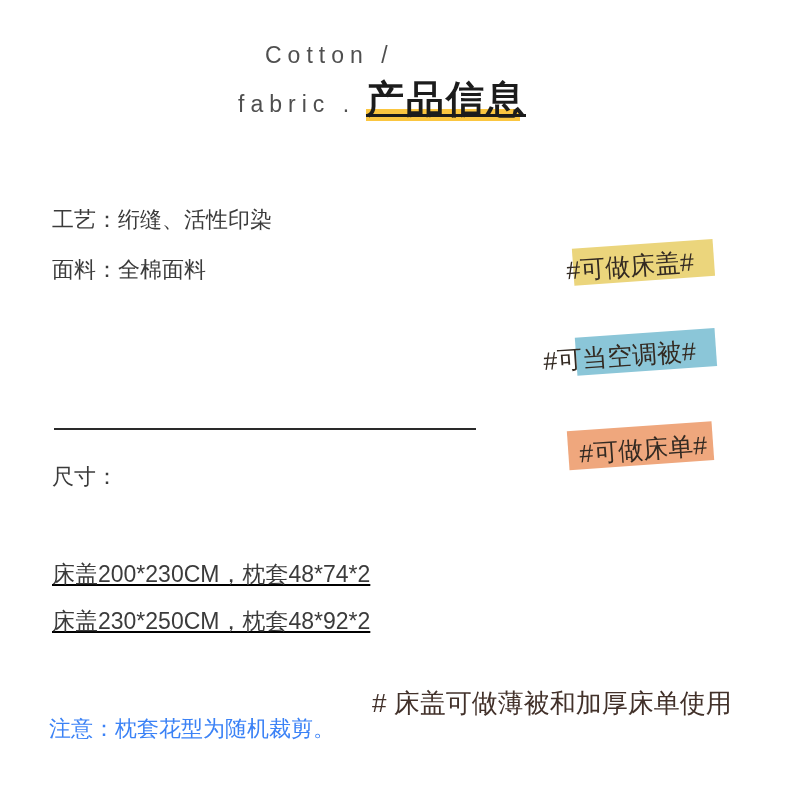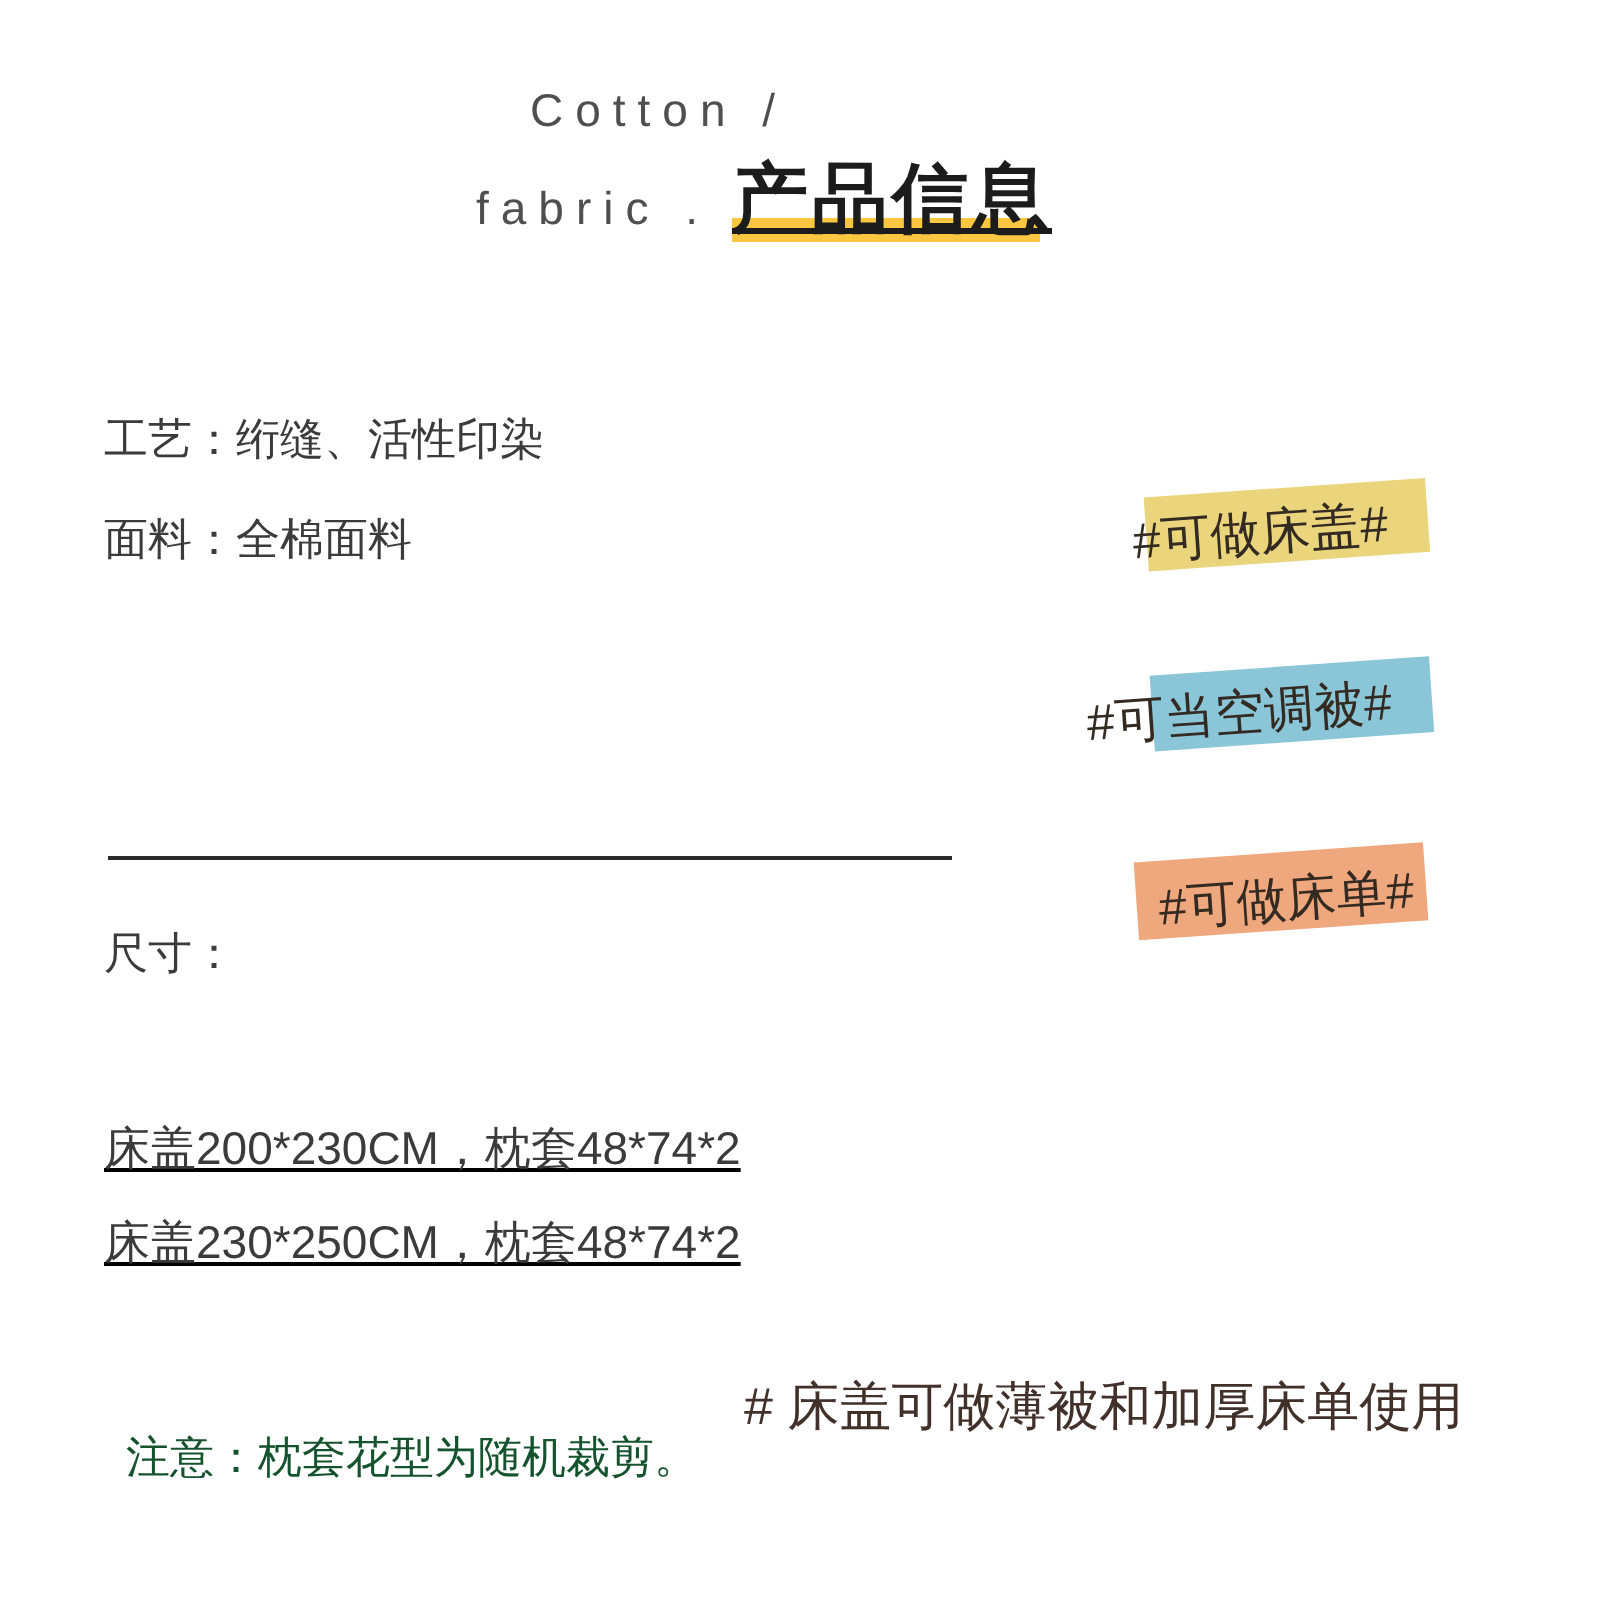--- a/index.html
+++ b/index.html
@@ -88,24 +88,24 @@
   .size-line {
     font-size: 23px;
     line-height: 28px;
     color: #3b3b3b;
     margin-bottom: 19px;
     white-space: nowrap;
   }
 
   .note-row {
     position: absolute;
-    left: 63px;
+    left: 49px;
     top: 714px;
     font-size: 22px;
-    color: #14532d;
+    color: #3b82f6;
     white-space: nowrap;
   }
 
   
   .tag {
     position: absolute;
     transform: rotate(-4deg);
   }
   .tag .bar {
     position: absolute;
@@ -158,21 +158,21 @@
     <span>面料：</span>
       <span>全棉面料</span>
   </div>
 </div>
 
 <div class="divider"></div>
 
 <div class="size-heading">尺寸：</div>
 <div class="size-lines">
   <div class="size-line">床盖200*230CM，枕套48*74*2</div>
-  <div class="size-line">床盖230*250CM，枕套48*74*2</div>
+  <div class="size-line">床盖230*250CM，枕套48*92*2</div>
 </div>
 
 <div class="note-row">
   <span>注意：</span><span>枕套花型为随机裁剪。</span>
 </div>
 
 <div class="tag t1">
   <div class="bar" style="background: rgb(235, 213, 124);"></div>
   <div class="tag-text">#可做床盖#</div>
 </div>

